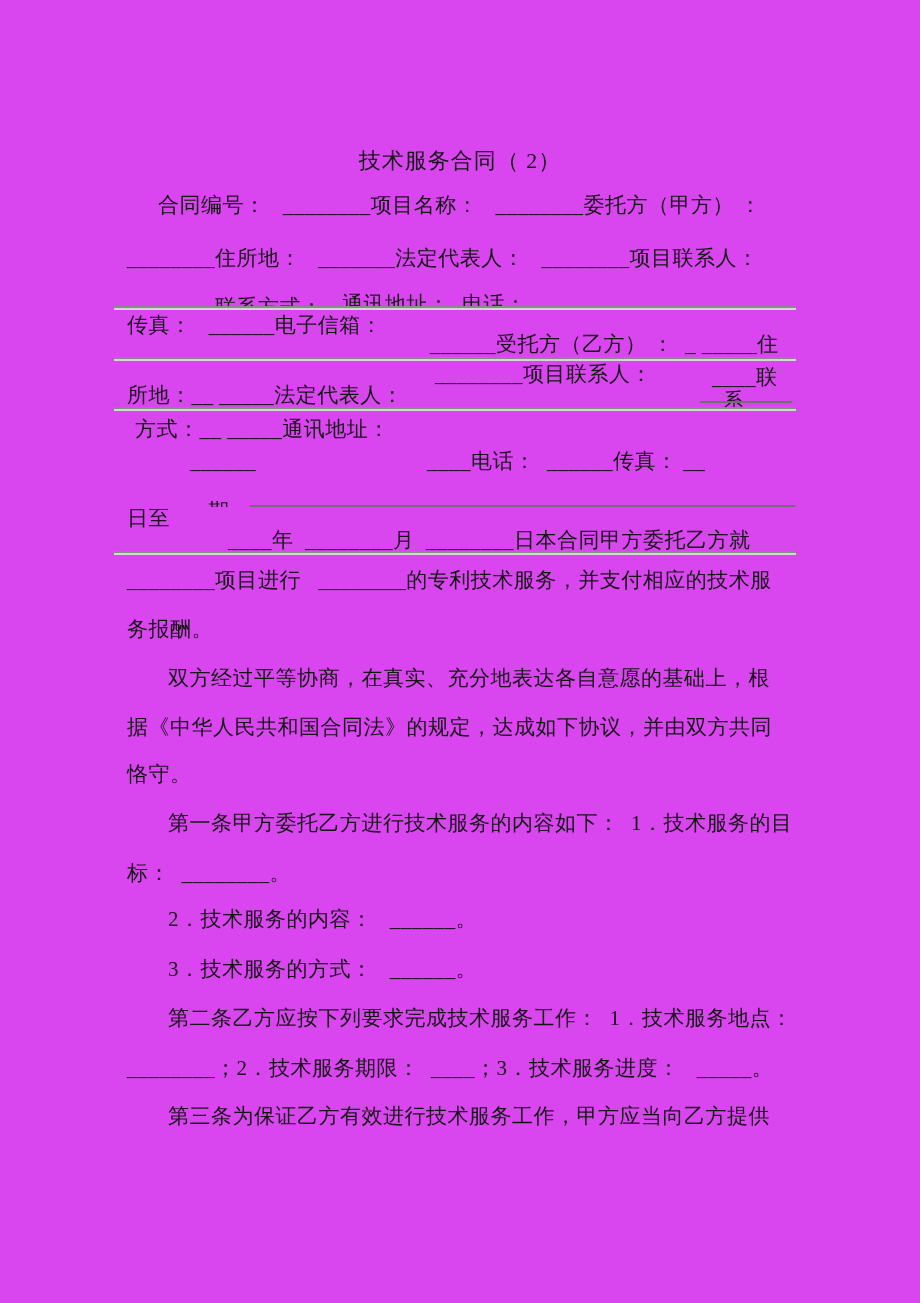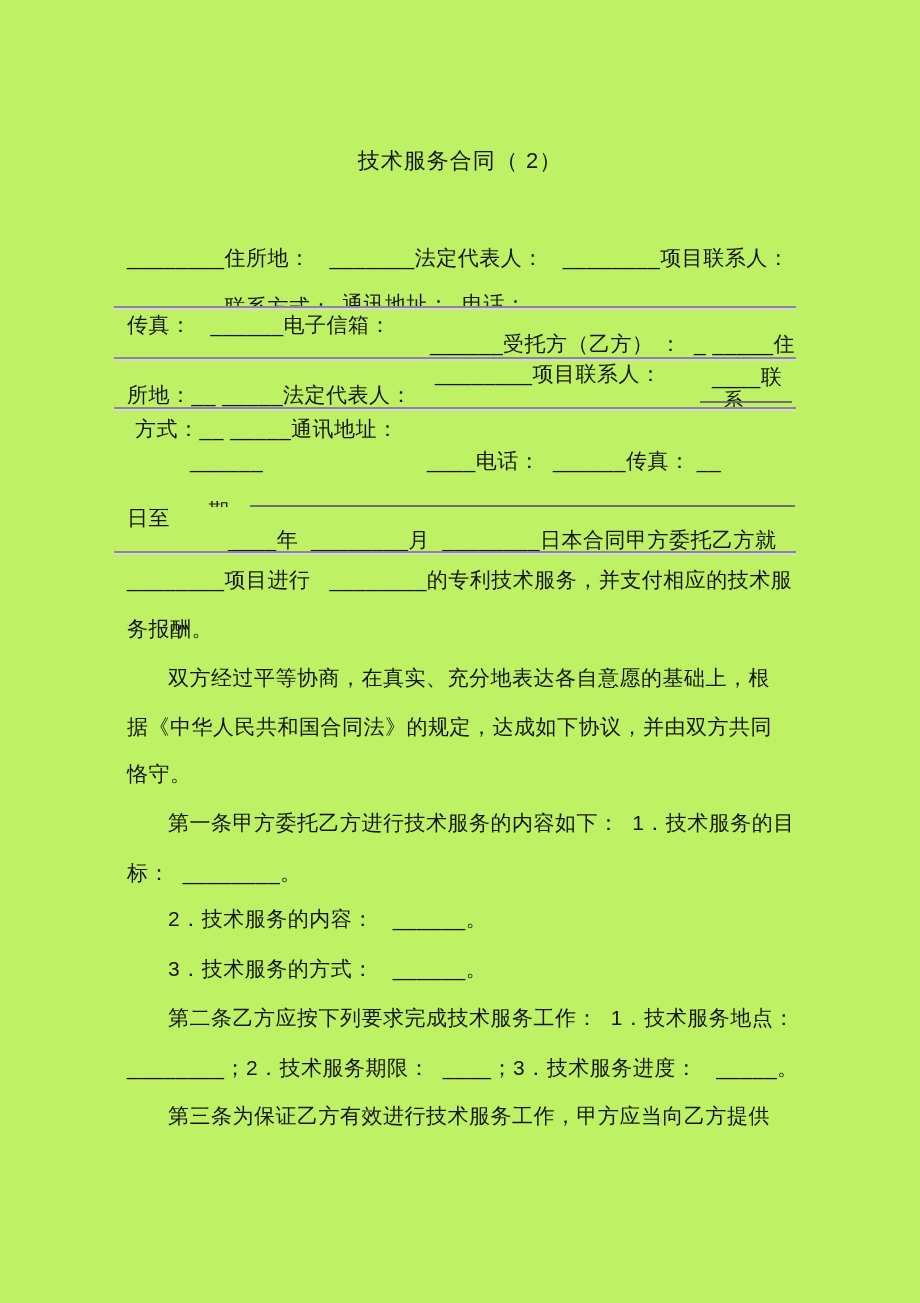--- a/index.html
+++ b/index.html
@@ -1,21 +1,21 @@
 <!DOCTYPE html>
 <html><head>
 <meta charset="utf-8">
 <style>
   html,body { margin:0; padding:0; background:#ffffff; }
   .page {
     position:relative;
     width:920px; height:1303px;
-    background:#bef264;
+    background:#d946ef;
     overflow:hidden;
-    font-family:Liberation Sans, sans-serif;
+    font-family:Liberation Serif, serif;
     color:#151515;
   }
   .line {
     position:absolute;
     white-space:pre;
     font-size:21px;
     line-height:1.18;
     letter-spacing:0.5px;
   }
   .title {
@@ -51,20 +51,21 @@
   }
   .small { font-size:19px; }
 </style>
 </head>
 <body>
 
 <div class="page">
 
   <div class="title" style="top:146px;">技术服务合同（ 2）</div>
 
+  <div class="line" style="left:158px; top:193px;">合同编号：   ________项目名称：   ________委托方（甲方） ：</div>
 
   <div class="line" style="left:127px; top:246px;">________住所地：   _______法定代表人：   ________项目联系人：</div>
 
   <div class="clip" style="left:127px; top:285px; width:666px; height:21px;">
     <span style="left:0; top:8px;">________联系方式：</span>
     <span style="left:215px; top:5px;">通讯地址：</span>
     <span style="left:335px; top:5px;">电话：</span>
   </div>
 
   <div class="divider" style="top:306px;"></div>

